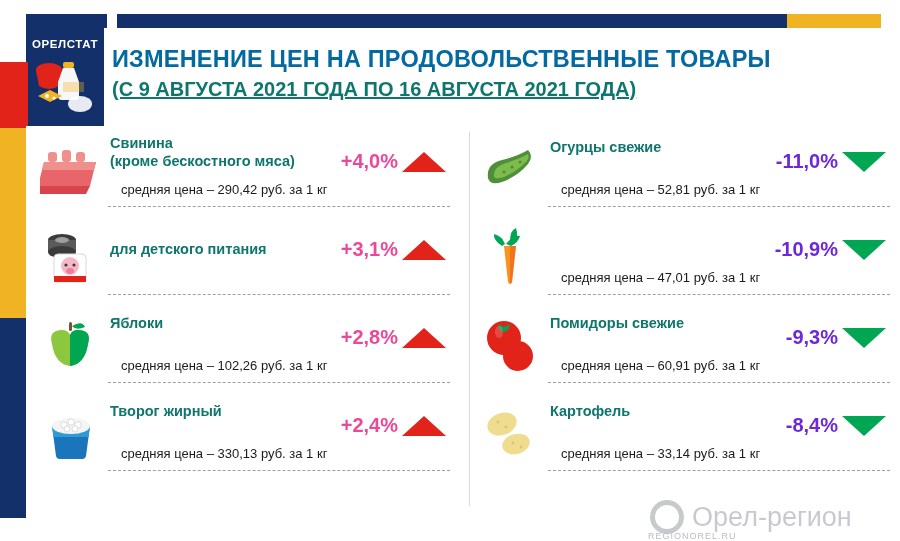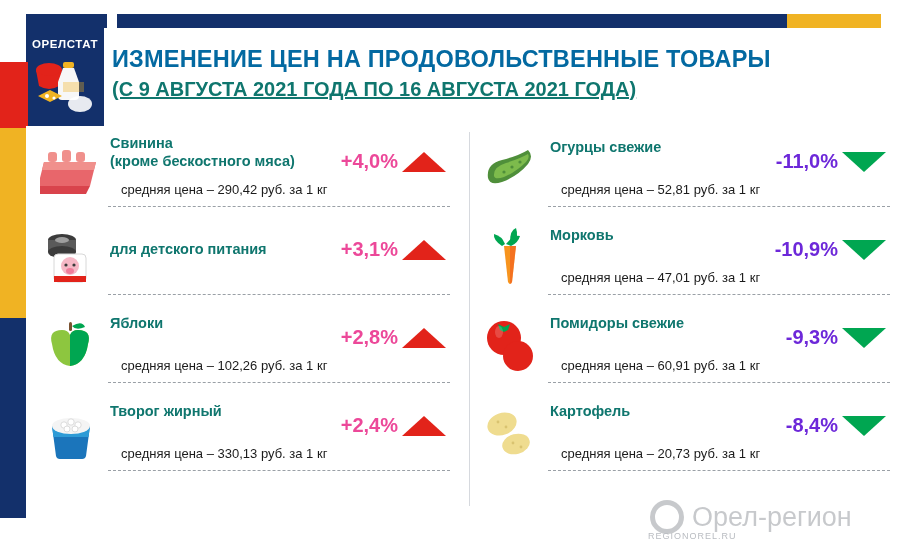--- a/index.html
+++ b/index.html
@@ -342,21 +342,20 @@
     </div>
 
     <div class="row">
       <svg class="icon" viewBox="0 0 62 62">
         <path d="M26 18 q8 -10 14 -8 q-2 7 -9 10 z" fill="#00a651"></path>
         <path d="M30 16 q0 -12 6 -14 q3 9 -2 15 z" fill="#00a651"></path>
         <path d="M22 20 q-9 -6 -8 -12 q8 2 11 10 z" fill="#00a651"></path>
         <path d="M24 20 h12 l-4 36 q-2 4 -4 0 z" fill="#f7941e"></path>
         <path d="M30 20 h6 l-4 36 q-1 3 -2 1 z" fill="#f15a22" opacity="0.6"></path>
       </svg>
-      <div class="name">Морковь</div>
       <div class="pct down-color">-10,9%</div>
       <div class="tri down"></div>
       <div class="avg">средняя цена – 47,01 руб. за 1 кг</div>
       <div class="dashline"></div>
     </div>
 
     <div class="row">
       <svg class="icon" viewBox="0 0 62 62">
         <circle cx="24" cy="24" r="17" fill="#e2231a"></circle>
         <circle cx="38" cy="42" r="15" fill="#e2231a"></circle>
@@ -375,21 +374,21 @@
         <ellipse cx="22" cy="22" rx="15" ry="11" transform="rotate(-20 22 22)" fill="#efdc8f"></ellipse>
         <ellipse cx="36" cy="42" rx="14" ry="10" transform="rotate(-15 36 42)" fill="#efdc8f"></ellipse>
         <circle cx="18" cy="20" r="1.4" fill="#d9c370"></circle>
         <circle cx="26" cy="25" r="1.4" fill="#d9c370"></circle>
         <circle cx="33" cy="41" r="1.4" fill="#d9c370"></circle>
         <circle cx="41" cy="45" r="1.4" fill="#d9c370"></circle>
       </svg>
       <div class="name">Картофель</div>
       <div class="pct down-color">-8,4%</div>
       <div class="tri down"></div>
-      <div class="avg">средняя цена – 20,73 руб. за 1 кг</div>
+      <div class="avg">средняя цена – 33,14 руб. за 1 кг</div>
       <div class="dashline"></div>
     </div>
 
   </div>
 
   <div class="wm">
     <div class="wm-ring"></div>
     <div class="wm-text">Орел-регион</div>
   </div>
   <div class="wm-sub">REGIONOREL.RU</div>

